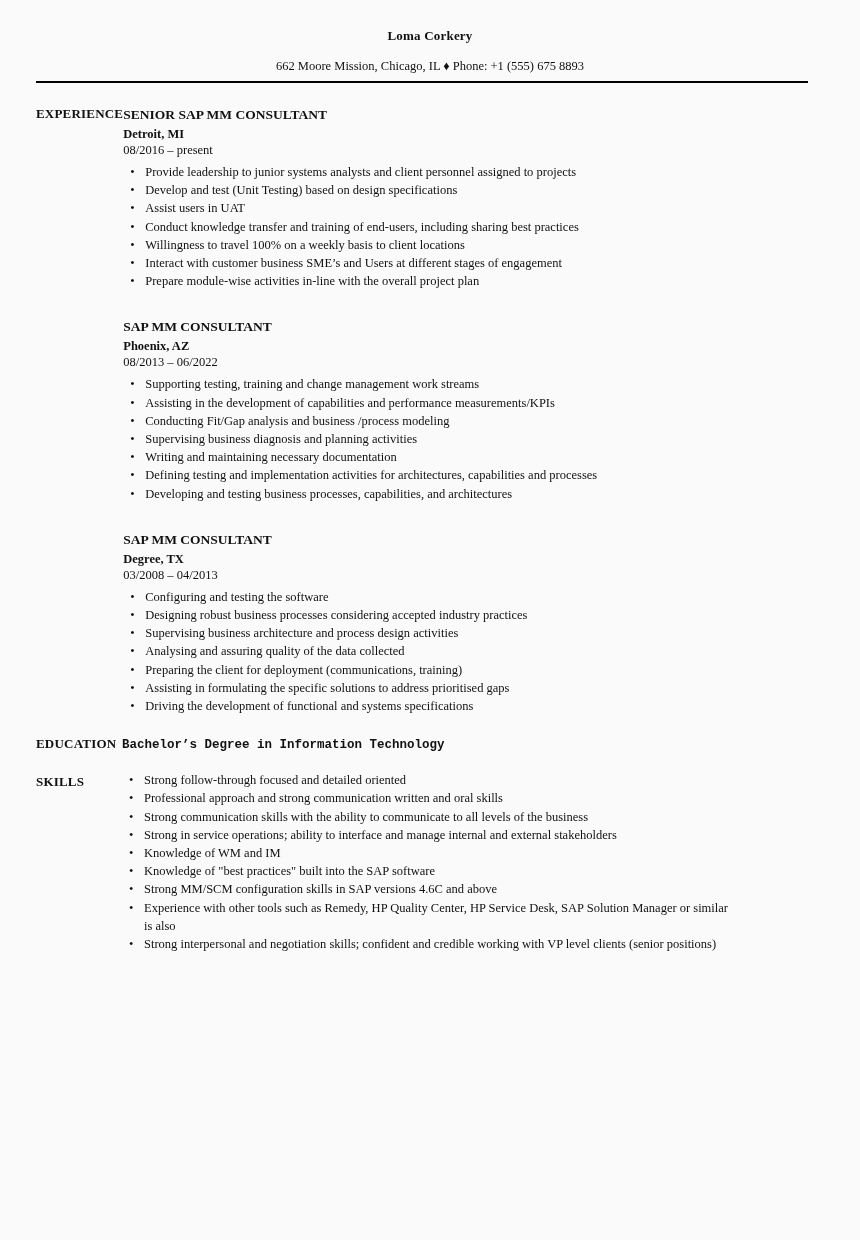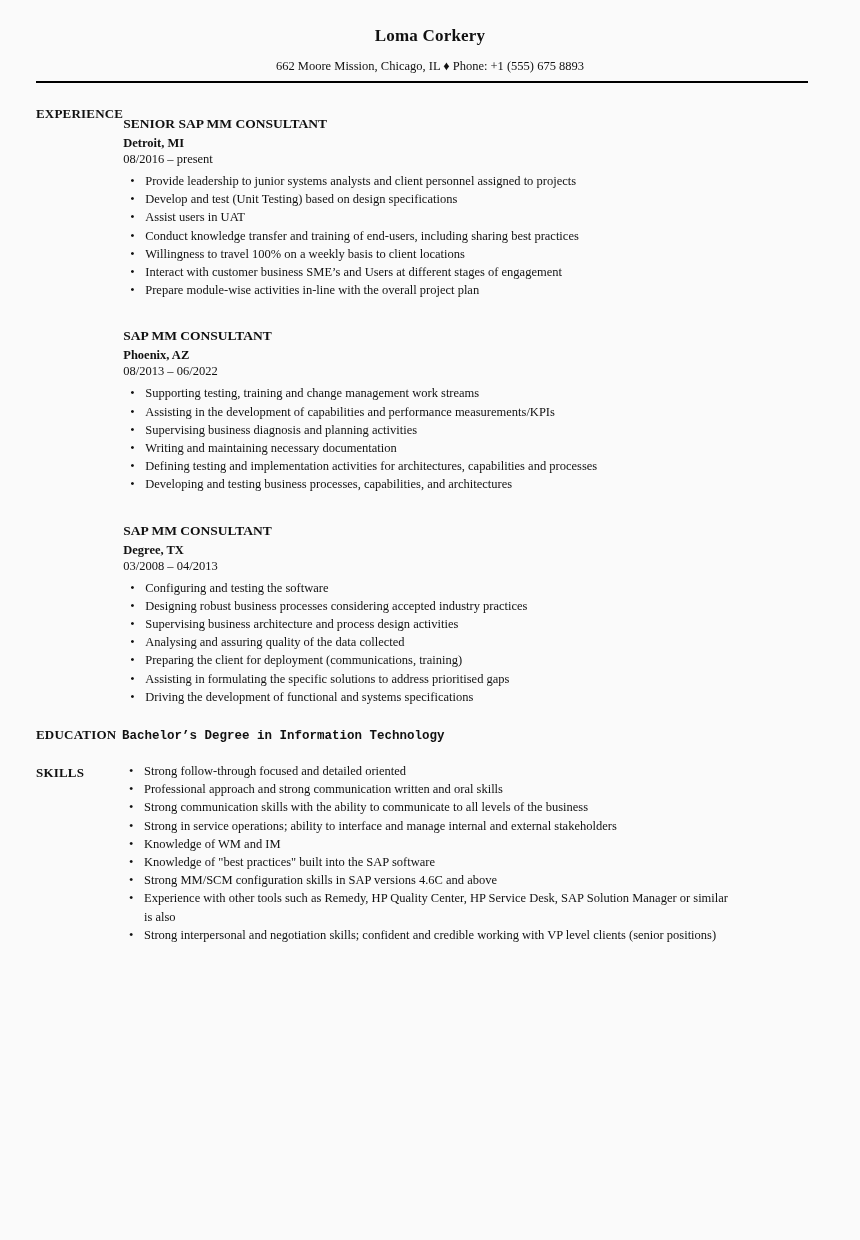--- a/index.html
+++ b/index.html
@@ -12,21 +12,21 @@
     position: relative;
     width: 860px;
     height: 1240px;
     margin: 0 auto;
     background: #fafafa;
     overflow: hidden;
   }
   
   .header { padding-top: 26px; text-align: center; }
   .person-name {
-    font-size: 17px;
+    font-size: 13px;
     font-weight: bold;
     line-height: 20px;
     letter-spacing: 0.2px;
   }
   .contact-line {
     margin-top: 13px;
     font-size: 12.5px;
     font-weight: normal;
     line-height: 15px;
   }
@@ -44,21 +44,21 @@
     padding-left: 36px;
     font-size: 13px;
     font-weight: bold;
     line-height: 18px;
     letter-spacing: 0.2px;
   }
   .section-content { flex: 1 1 auto; max-width: 656px; padding-right: 50px; }
   .sec-experience { margin-bottom: 20px; }
   .sec-education  { margin-bottom: 20px; }
   
-  .job { margin-bottom: 27px; margin-top: 9px; }
+  .job { margin-bottom: 27px; }
   .job:last-child { margin-bottom: 0; }
   .job-title {
     font-size: 13.5px;
     font-weight: bold;
     line-height: 19px;
   }
   .job-location {
     margin-top: 3px;
     font-size: 12.5px;
     font-weight: bold;
@@ -141,20 +141,21 @@
           <div class="job">
             <div class="job-title">SAP MM CONSULTANT</div>
             <div class="job-location">Phoenix, AZ</div>
             <div class="job-dates">08/2013 – 06/2022</div>
             <ul class="bullets">
 
                 <li>Supporting testing, training and change management work streams</li>
 
                 <li>Assisting in the development of capabilities and performance measurements/KPIs</li>
 
+                <li>Conducting Fit/Gap analysis and business /process modeling</li>
 
                 <li>Supervising business diagnosis and planning activities</li>
 
                 <li>Writing and maintaining necessary documentation</li>
 
                 <li>Defining testing and implementation activities for architectures, capabilities and processes</li>
 
                 <li>Developing and testing business processes, capabilities, and architectures</li>
               </ul>
           </div>

